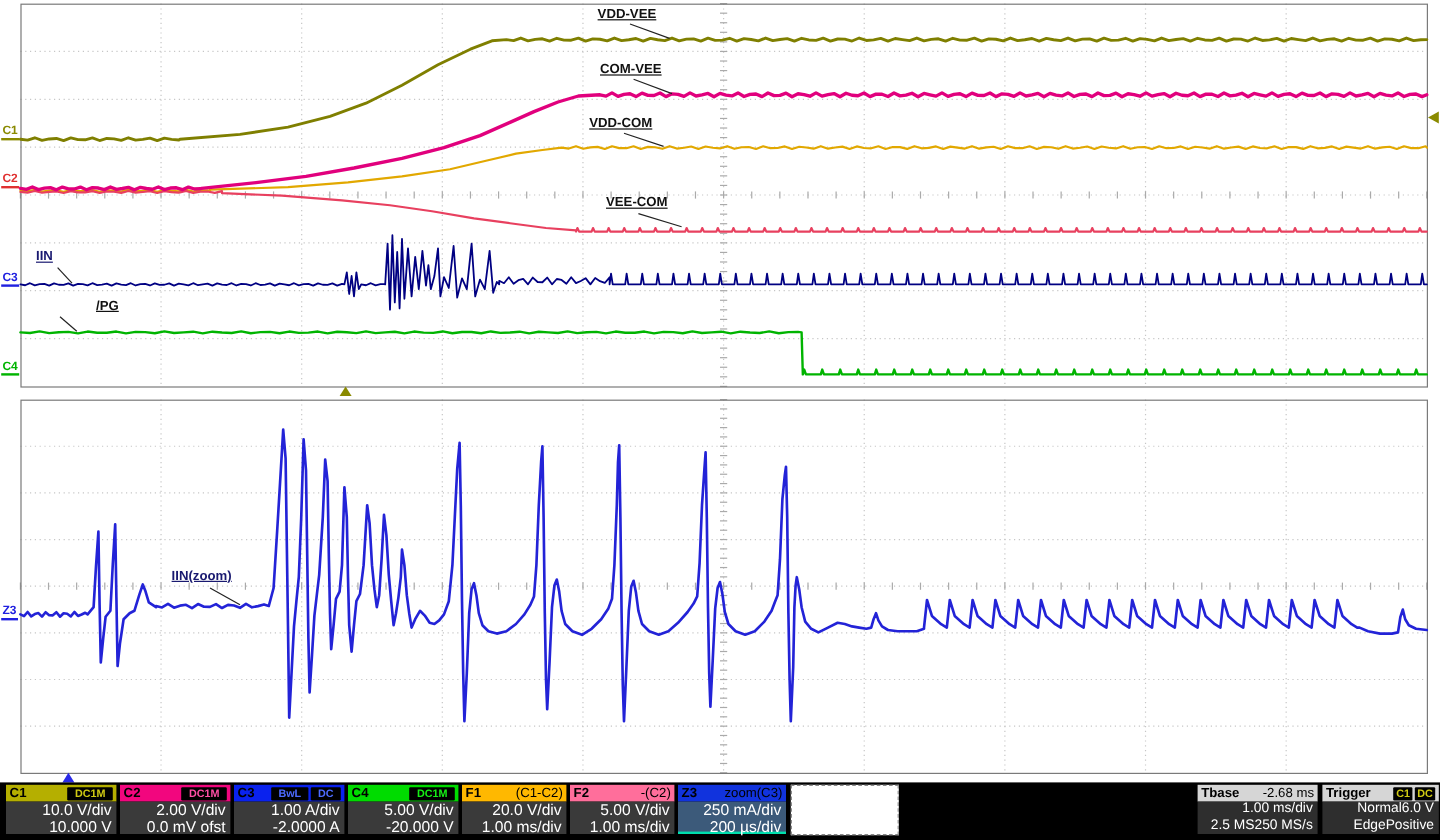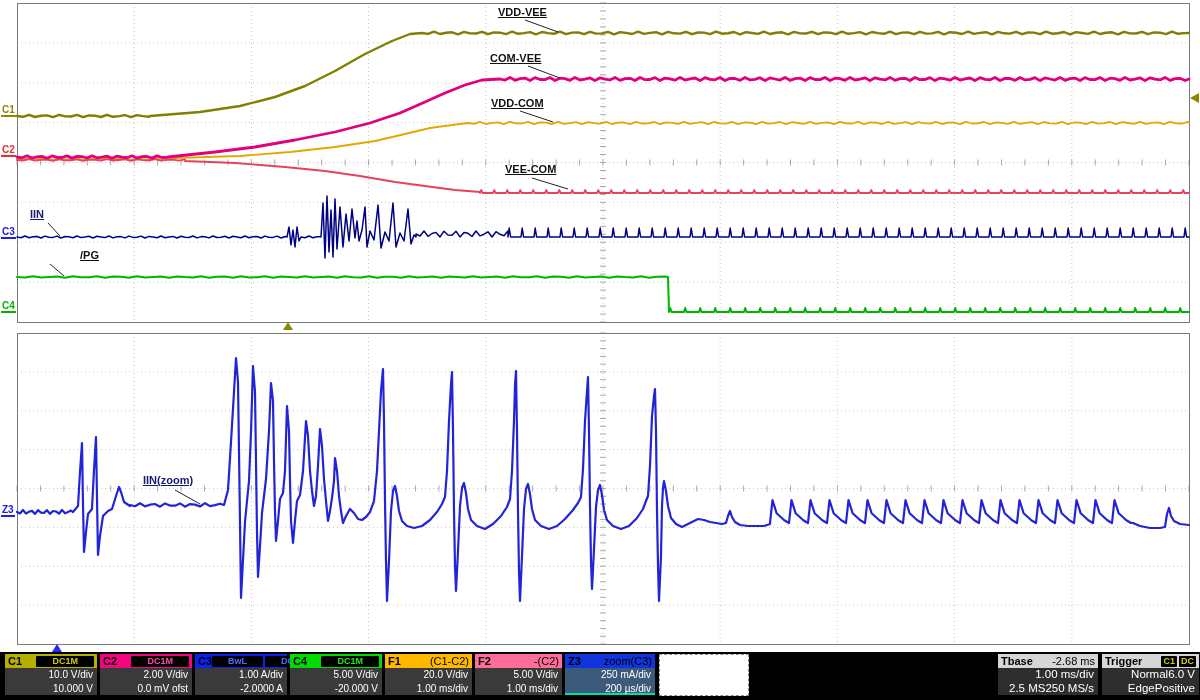--- a/index.html
+++ b/index.html
@@ -8,23 +8,23 @@
   #wave{position:absolute;left:0;top:0;}
   .tracelabel{position:absolute;font-size:11px;font-weight:bold;text-decoration:underline;
               white-space:nowrap;z-index:5;}
   .lmarker{position:absolute;font-size:10px;font-weight:bold;border-bottom:2px solid;
            line-height:11px;z-index:5;padding:0 1px;}
   
   #sbar{position:absolute;left:0;top:652px;width:1200px;height:48px;background:#000;z-index:10;}
   .chbox{position:absolute;top:2px;width:92px;height:41px;}
   .hdr{height:14px;display:flex;justify-content:space-between;align-items:center;
        padding:0 3px;font-size:11px;font-weight:bold;color:#000;}
-  .bd{height:27px;background:#3a3a3a;color:#fff;font-size:10px;text-align:right;
+  .bd{height:27px;background:#3a3a3a;color:#fff;font-size:13px;text-align:right;
       padding:0 4px;line-height:13.5px;}
-  .badge{background:#000;font-size:9px;font-weight:bold;padding:0 16px;border-radius:1px;line-height:11px;}
+  .badge{background:#000;font-size:9px;font-weight:bold;padding:0 6px;border-radius:1px;line-height:11px;}
   .badges{display:flex;gap:2px;}
   .ftitle{font-weight:normal;}
   .hdr-c1{background:#b5af00;} .badge-c1{color:#cfc913;}
   .hdr-c2{background:#f2067e;} .badge-c2{color:#ff4fa5;}
   .hdr-c3{background:#0a22ee;} .badge-c3{color:#4d6bff;}
   .hdr-c4{background:#00dc00;} .badge-c4{color:#16ef16;}
   .hdr-f1{background:#ffb800;}
   .hdr-f2{background:#ff6e9b;}
   .hdr-z3{background:#1133dd;}
   .bd-z3{background:#3c5a7a;border-bottom:2px solid #00dfae;height:25px;}
@@ -398,21 +398,21 @@
             <span>6.0 V</span>
           </div>
           <div class="row">
             <span>Edge</span>
             <span>Positive</span>
           </div>
         </div>
     </div>
   </div>
 <div class="tracelabel" style="left: 498px; top: 6px; color: rgb(17, 17, 17);">VDD-VEE</div>
-    <div class="tracelabel" style="left: 490px; top: 52px; color: rgb(17, 17, 17);">COM-VEE</div>
+    <div class="tracelabel" style="left: 500px; top: 52px; color: rgb(17, 17, 17);">COM-VEE</div>
     <div class="tracelabel" style="left: 491px; top: 97px; color: rgb(17, 17, 17);">VDD-COM</div>
     <div class="tracelabel" style="left: 505px; top: 163px; color: rgb(17, 17, 17); text-decoration: underline;">VEE-COM</div>
     <div class="tracelabel" style="left: 30px; top: 208px; color: rgb(25, 25, 112);">IIN</div>
     <div class="tracelabel" style="left: 32px; top: 249px; color: rgb(17, 17, 17); margin-left: 48px;">/PG</div>
     <div class="tracelabel" style="left: 143px; top: 474px; color: rgb(25, 25, 112);">IIN(zoom)</div>
     <div class="lmarker" style="left: 1px; top: 104px; color: rgb(138, 138, 0);">C1</div>
     <div class="lmarker" style="left: 1px; top: 144px; color: rgb(224, 48, 48);">C2</div>
     <div class="lmarker" style="left: 1px; top: 226px; color: rgb(32, 32, 224);">C3</div>
     <div class="lmarker" style="left: 1px; top: 300px; color: rgb(0, 180, 0);">C4</div>
     <div class="lmarker" style="left: 1px; top: 504px; color: rgb(32, 32, 224);">Z3</div>

